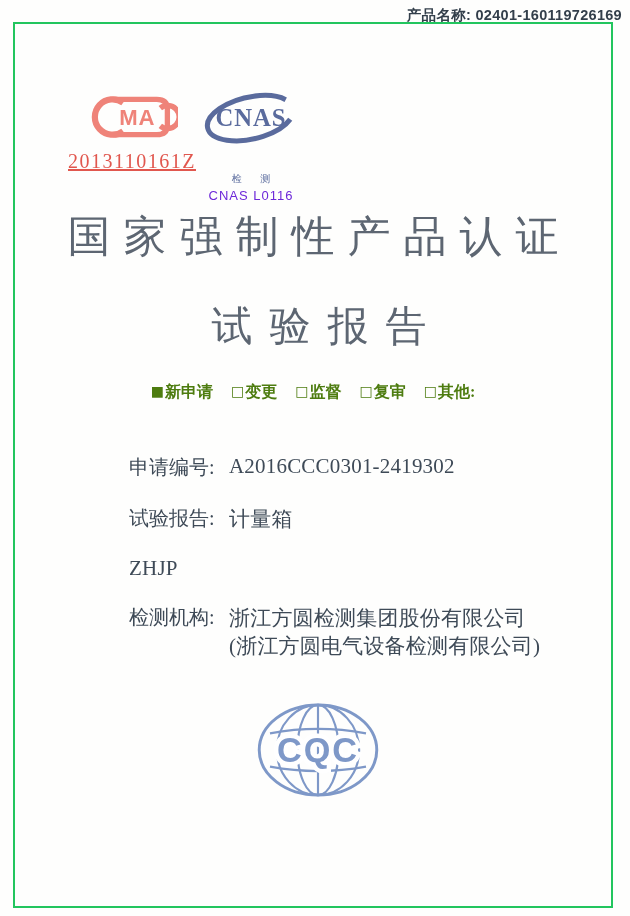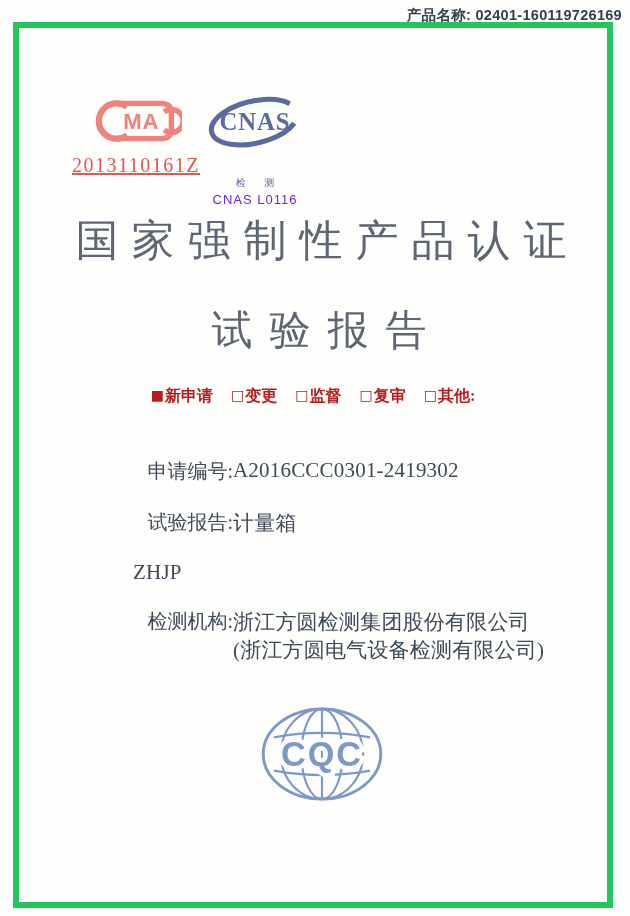--- a/index.html
+++ b/index.html
@@ -16,60 +16,59 @@
     position:absolute;top:6px;right:8px;
     font-family:"Liberation Sans","DejaVu Sans",sans-serif;
     font-size:14.5px;font-weight:600;color:#333f4b;
     letter-spacing:0.3px;
   }
   .report-no .num{font-weight:600;}
   
   .frame{
     position:absolute;left:13px;top:22px;
     width:600px;height:886px;
-    border:6px solid #22c55e;
+    border:2px solid #22c55e;
     box-sizing:border-box;
   }
   
   .cma-block{position:absolute;left:52px;top:68px;width:130px;text-align:center;}
   .cma-no{
     margin-top:4px;
     font-size:20px;letter-spacing:1.5px;
     color:#e1574e;font-weight:500;text-decoration:underline;
   }
   
   .cnas-block{position:absolute;left:180px;top:62px;width:112px;text-align:center;}
   .cnas-cap1{font-size:10px;letter-spacing:8px;text-indent:8px;color:#5a6b9d;margin-top:18px;}
   .cnas-cap2{font-family:"Liberation Sans","DejaVu Sans",sans-serif;font-size:13px;letter-spacing:1px;color:#6d28d9;margin-top:2px;}
   
   .title1{
     position:absolute;left:0;top:184px;width:100%;
     text-align:center;margin:0;
     font-size:43px;font-weight:500;letter-spacing:13px;text-indent:13px;
     color:#5d6672;
-    padding-left:8px;
   }
   .title2{
     position:absolute;left:0;top:275px;width:100%;
     text-align:center;margin:0;
     font-size:41px;font-weight:500;letter-spacing:17px;text-indent:17px;
     color:#5d6672;
     padding-left:6px;
   }
   
   .checkrow{
     position:absolute;left:0;top:358px;width:100%;
     text-align:center;
-    font-size:16px;font-weight:600;color:#b91c1c;
+    font-size:16px;font-weight:600;color:#4d7c0f;
   }
   .opt{margin:0 7px;white-space:nowrap;}
   .bx{font-family:"DejaVu Sans",sans-serif;font-size:14px;margin-right:1px;position:relative;top:-1px;}
   
   .field-row{position:absolute;left:114px;display:flex;font-size:20px;color:#3e4a57;}
-  .f-label{width:100px;flex:none;font-weight:500;text-align:right;}
+  .f-label{width:100px;flex:none;font-weight:500;}
   .f-value{font-size:21px;letter-spacing:0.2px;}
   .f-value .line2{}
   .row1{top:430px;}
   .row2{top:481px;}
   .row3{top:532px;}
   .row4{top:580px;}
   
   .cqc-block{position:absolute;left:241px;top:678px;}
 </style>
 </head>

